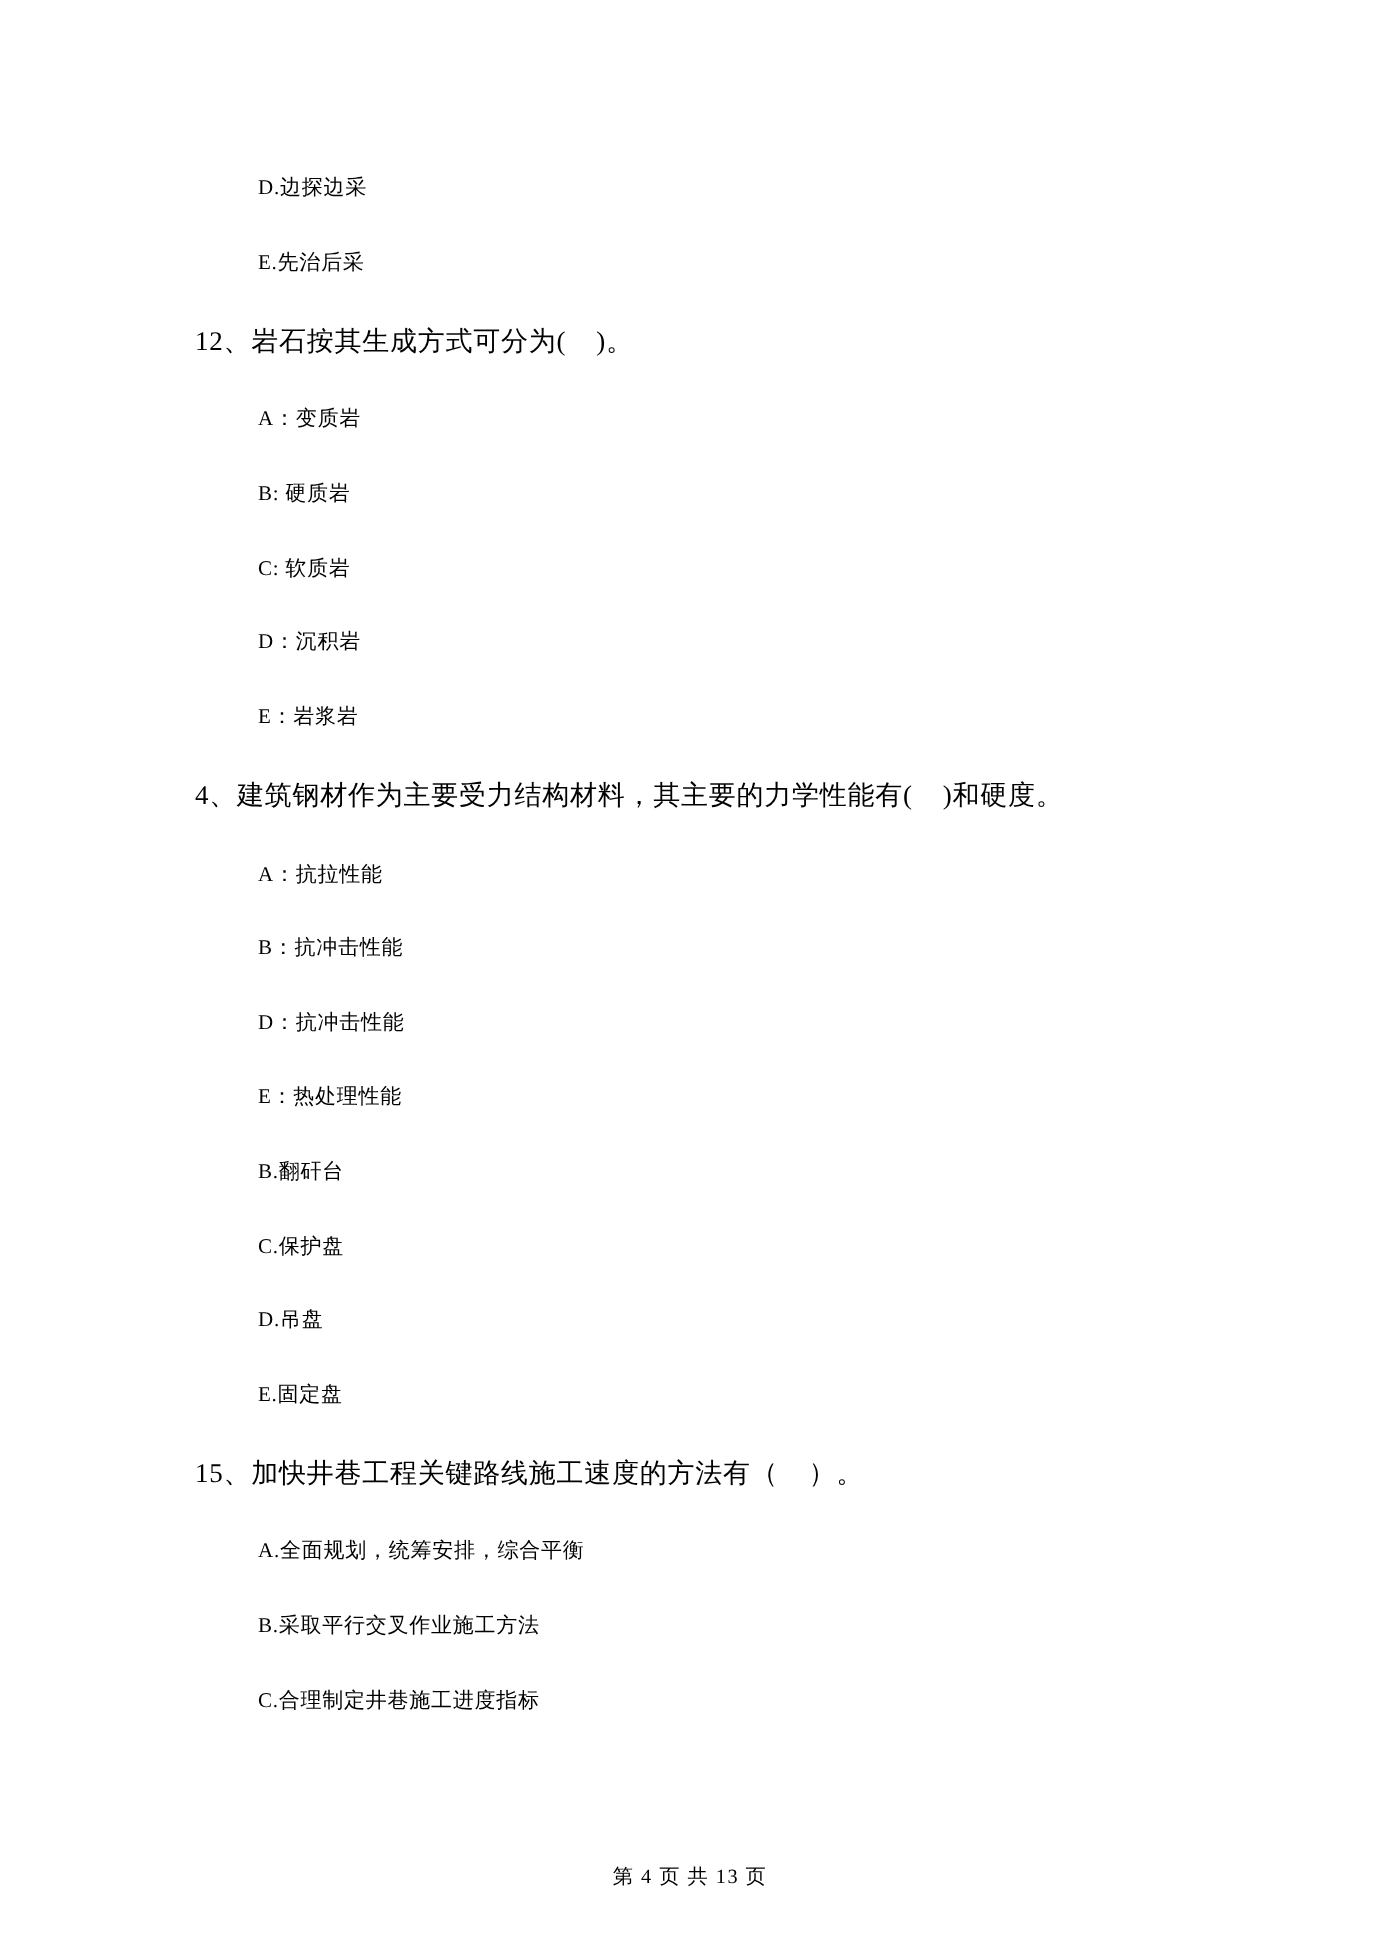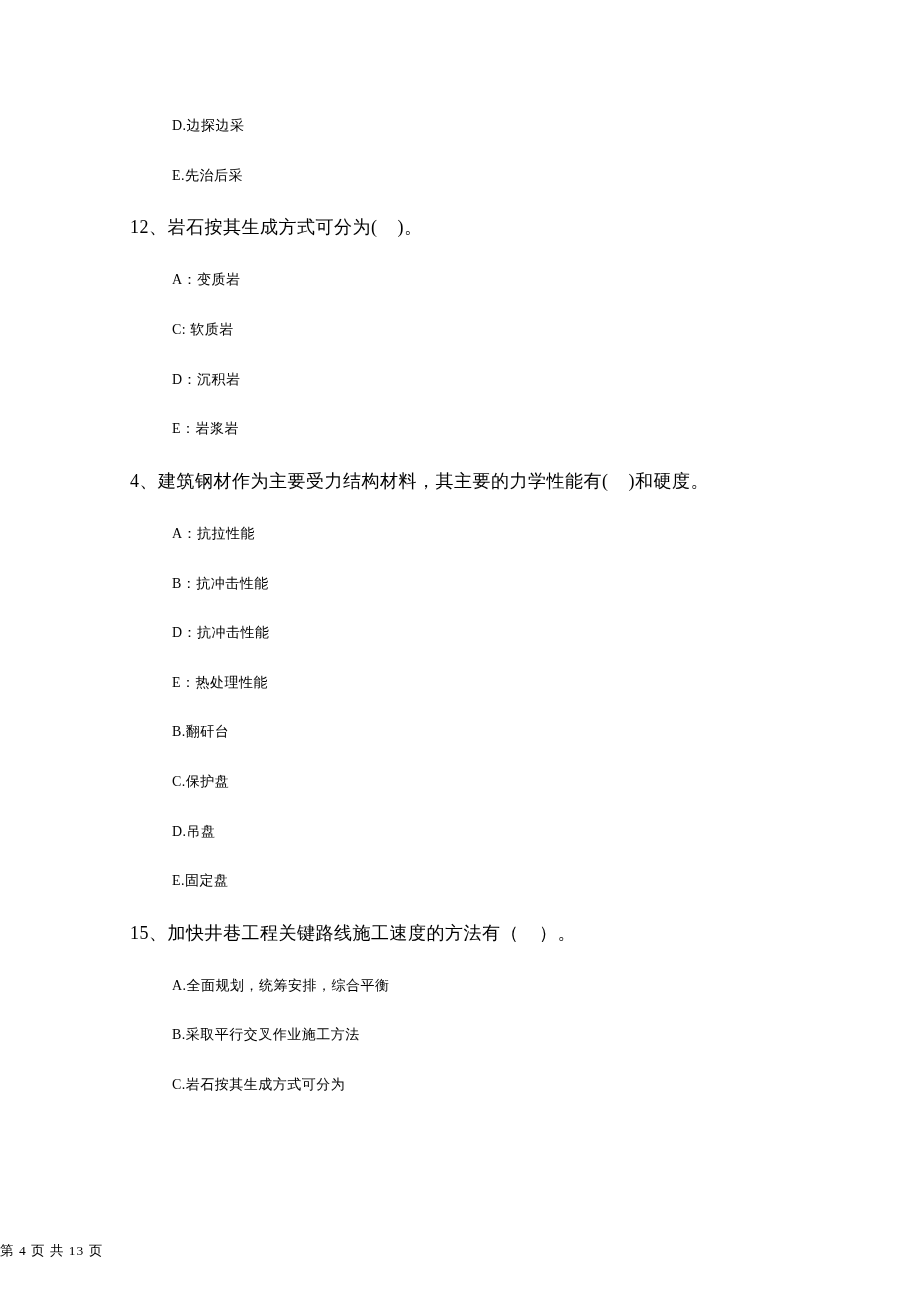--- a/index.html
+++ b/index.html
@@ -30,48 +30,50 @@
     line-height: 1.4;
     margin-bottom: 30px;
     letter-spacing: 0.5px;
     white-space: pre;
   }
   .footer {
     position: absolute;
     bottom: 42px;
     left: 0;
     width: 920px;
+    text-align: center;
     font-size: 13.5px;
     letter-spacing: 1px;
   }
 </style>
 </head>
 <body>
 
 <div class="page">
 
   <div class="opt">D.边探边采</div>
   <div class="opt">E.先治后采</div>
 
   <div class="q">12、岩石按其生成方式可分为(    )。</div>
   <div class="opt">A：变质岩</div>
+  <div class="opt">B: 硬质岩</div>
   <div class="opt">C: 软质岩</div>
   <div class="opt">D：沉积岩</div>
   <div class="opt">E：岩浆岩</div>
 
   <div class="q">4、建筑钢材作为主要受力结构材料，其主要的力学性能有(    )和硬度。</div>
   <div class="opt">A：抗拉性能</div>
   <div class="opt">B：抗冲击性能</div>
   <div class="opt">D：抗冲击性能</div>
   <div class="opt">E：热处理性能</div>
 
   <div class="opt">B.翻矸台</div>
   <div class="opt">C.保护盘</div>
   <div class="opt">D.吊盘</div>
   <div class="opt">E.固定盘</div>
 
   <div class="q">15、加快井巷工程关键路线施工速度的方法有（    ）。</div>
   <div class="opt">A.全面规划，统筹安排，综合平衡</div>
   <div class="opt">B.采取平行交叉作业施工方法</div>
-  <div class="opt">C.岩石按其生成方式可分为</div>
+  <div class="opt">C.合理制定井巷施工进度指标</div>
 
   <div class="footer">第 4 页 共 13 页</div>
 </div>
 
 </body></html>

